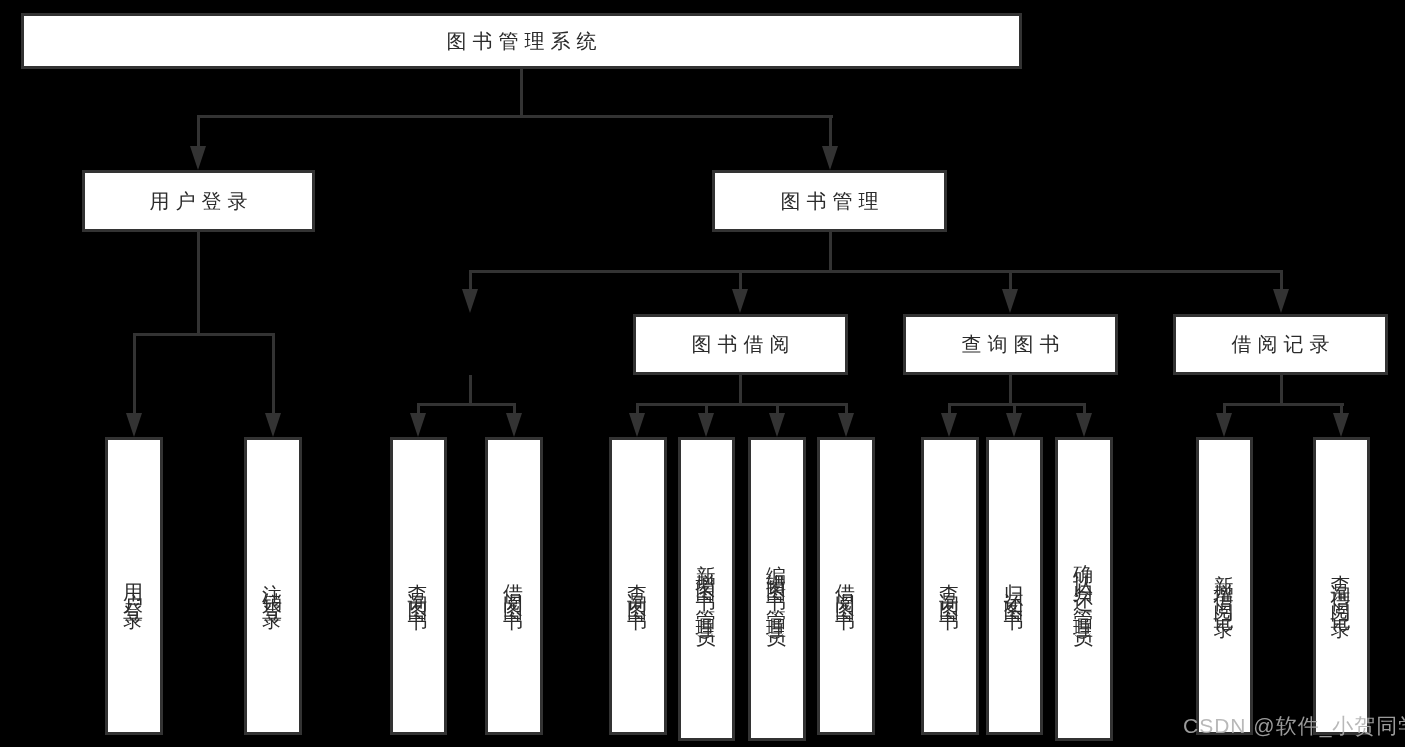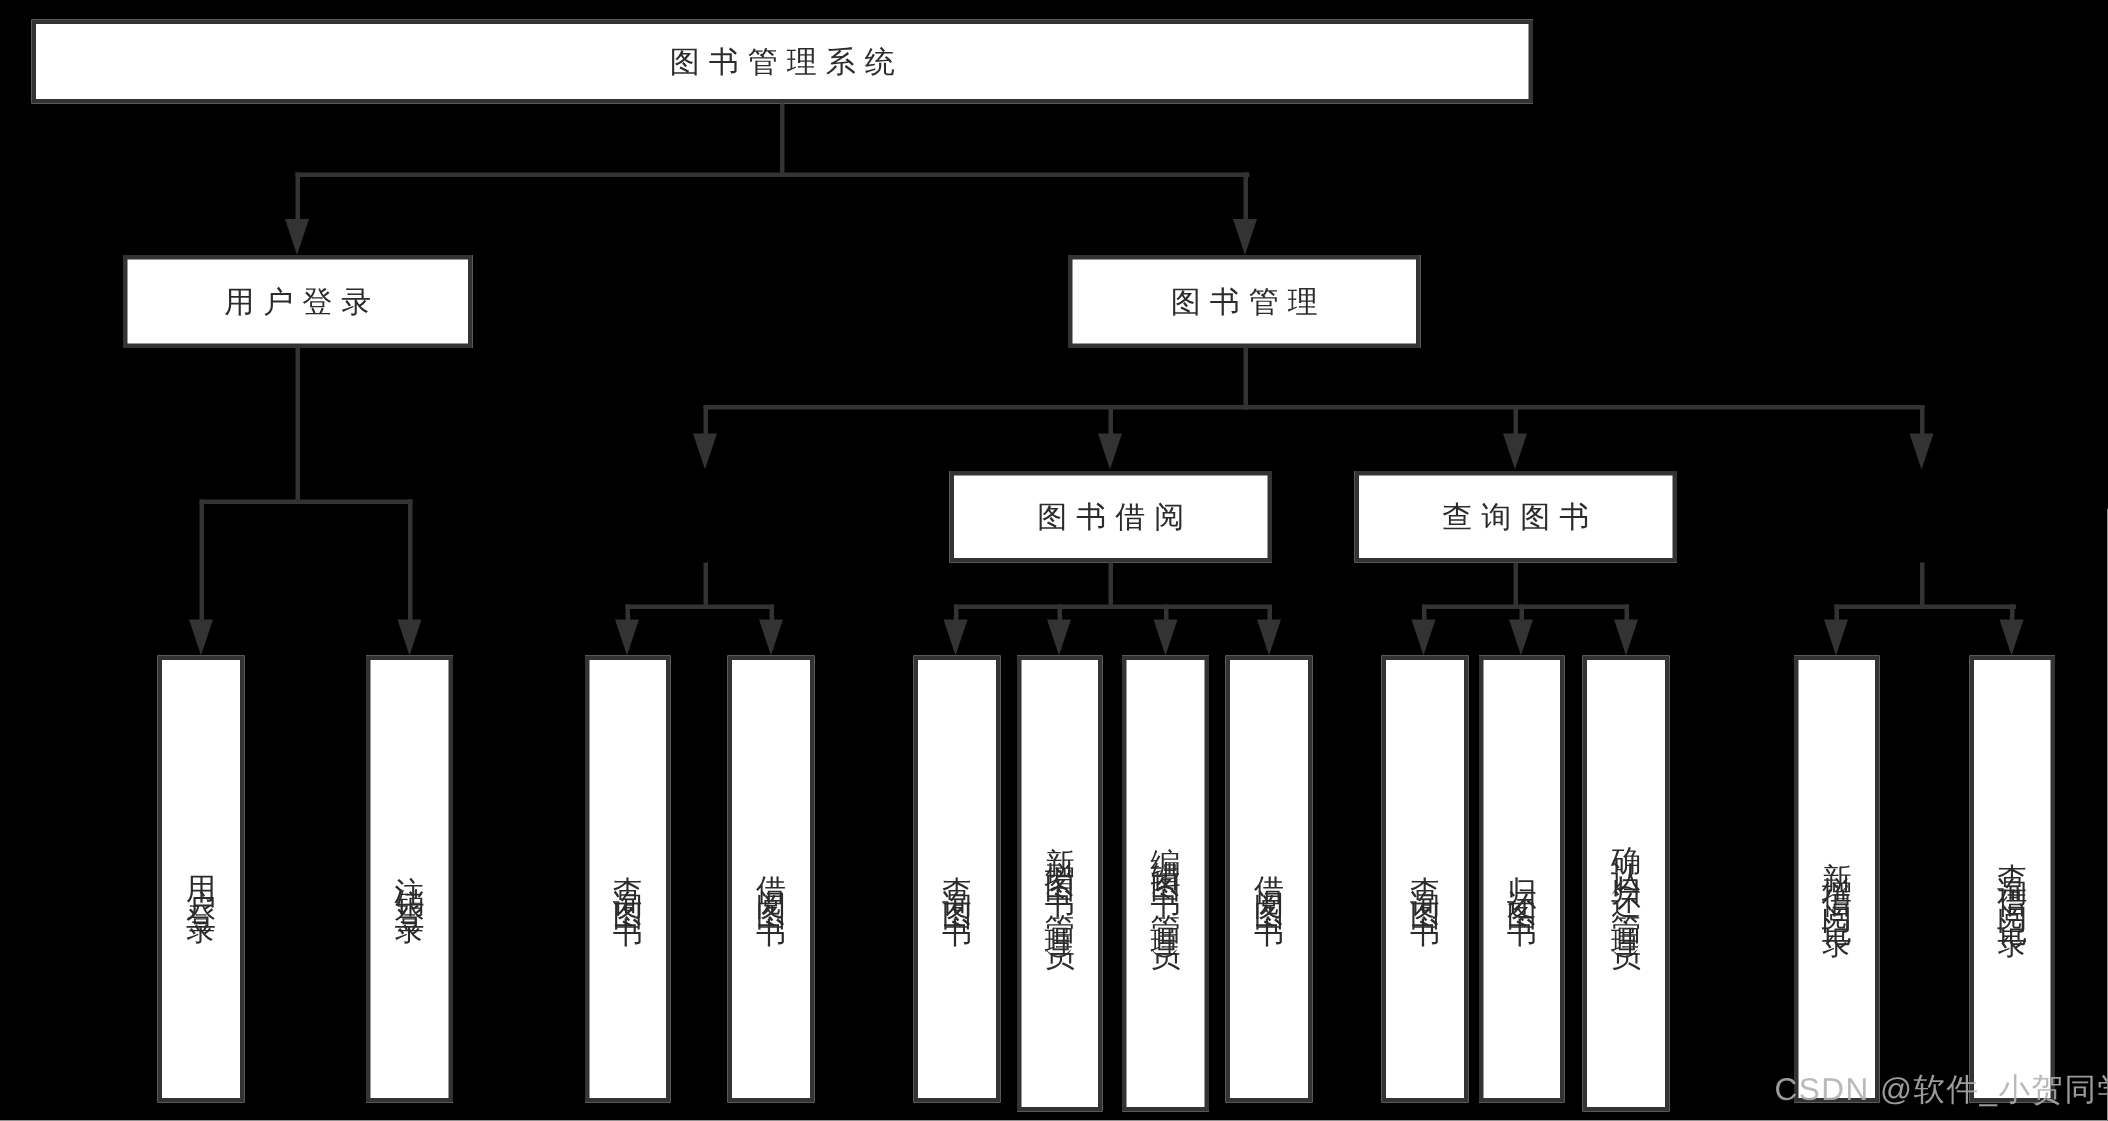--- a/index.html
+++ b/index.html
@@ -71,20 +71,23 @@
   <div class="v" style="left:1009px;top:270px;height:21px;"></div>
   <div class="arrow" style="left:1002px;top:289px;"></div>
   <div class="v" style="left:1280px;top:270px;height:21px;"></div>
   <div class="arrow" style="left:1273px;top:289px;"></div>
 
   <div class="box" style="left:633px;top:314px;width:215px;height:61px;">
     <span class="hlabel">图书借阅</span>
   </div>
   <div class="box" style="left:903px;top:314px;width:215px;height:61px;">
     <span class="hlabel">查询图书</span>
+  </div>
+  <div class="box" style="left:1173px;top:314px;width:215px;height:61px;">
+    <span class="hlabel">借阅记录</span>
   </div>
 
   <div class="v" style="left:469px;top:375px;height:31px;"></div>
   <div class="h" style="left:417px;top:403px;width:99px;"></div>
   <div class="v" style="left:417px;top:403px;height:13px;"></div>
   <div class="arrow" style="left:410px;top:413px;"></div>
   <div class="v" style="left:513px;top:403px;height:13px;"></div>
   <div class="arrow" style="left:506px;top:413px;"></div>
 
   <div class="v" style="left:739px;top:375px;height:31px;"></div>

